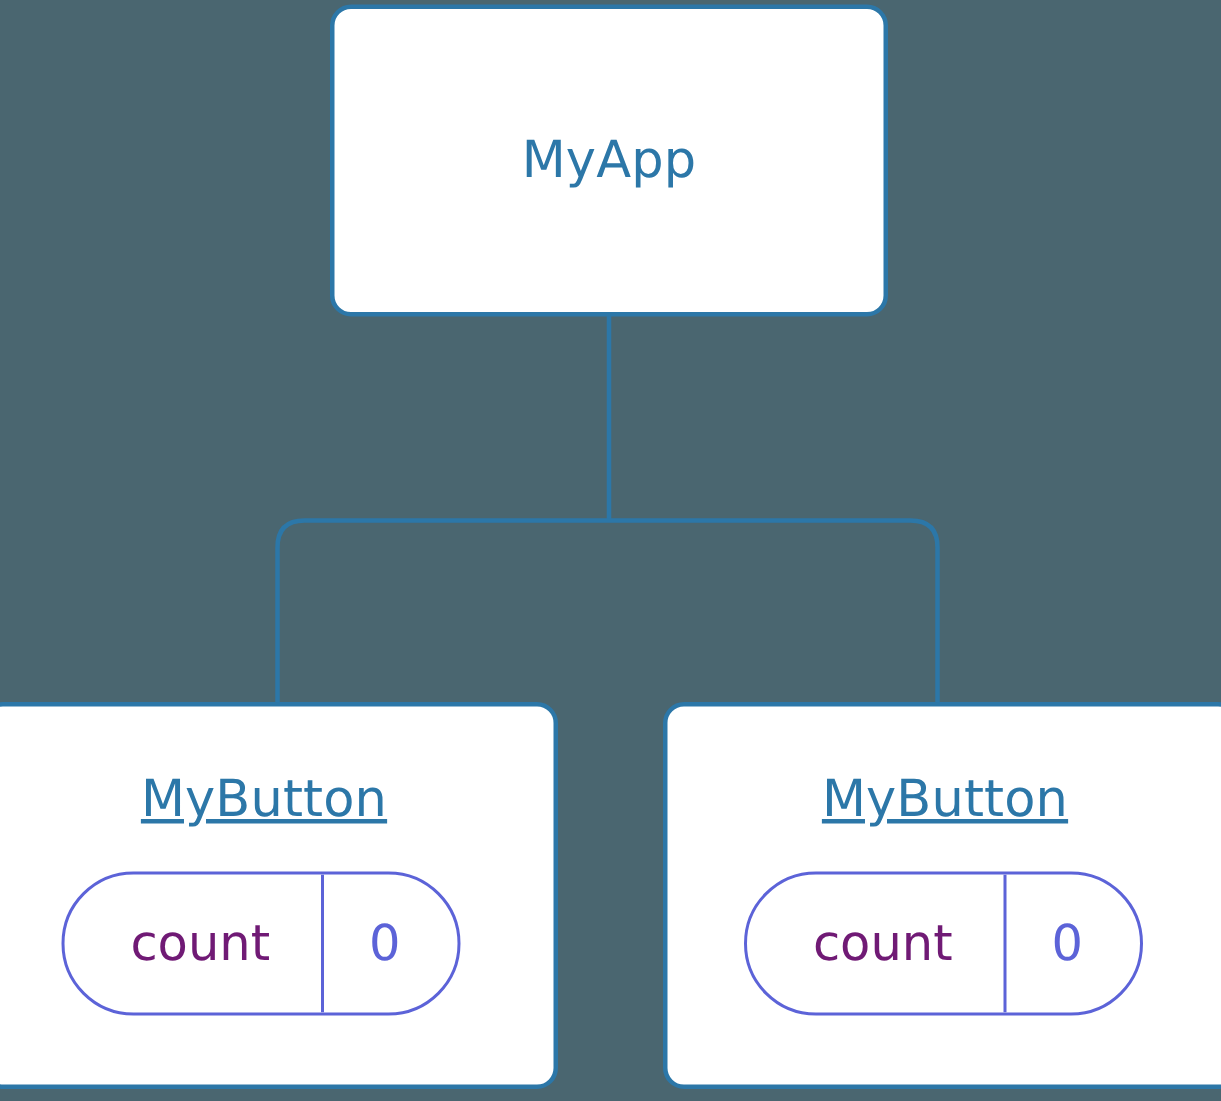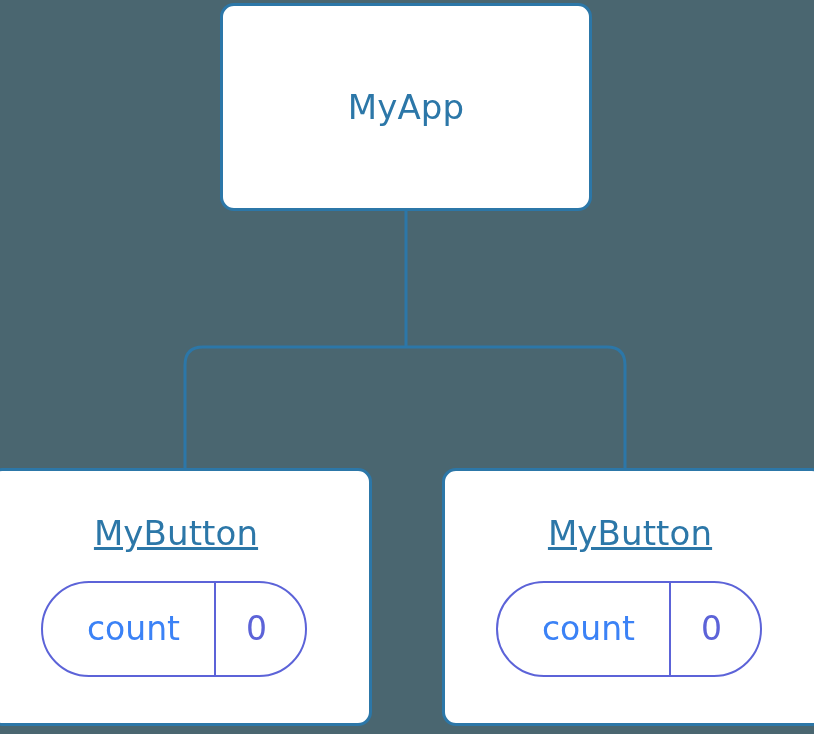--- a/index.html
+++ b/index.html
@@ -102,21 +102,21 @@
   }
 
   .node-child-left .state-pill { margin-left: -12px; }
   .node-child-right .state-pill { margin-left: -10px; }
 
   .pill-key {
     display: flex;
     align-items: center;
     justify-content: center;
     padding: 0 34px 0 44px;
-    color: #3b82f6;
+    color: #701a75;
     font-size: 33px;
     line-height: 36px;
     white-space: nowrap;
   }
 
   .pill-divider {
     width: 2px;
     background: #5c63d8;
     flex: 0 0 auto;
   }

